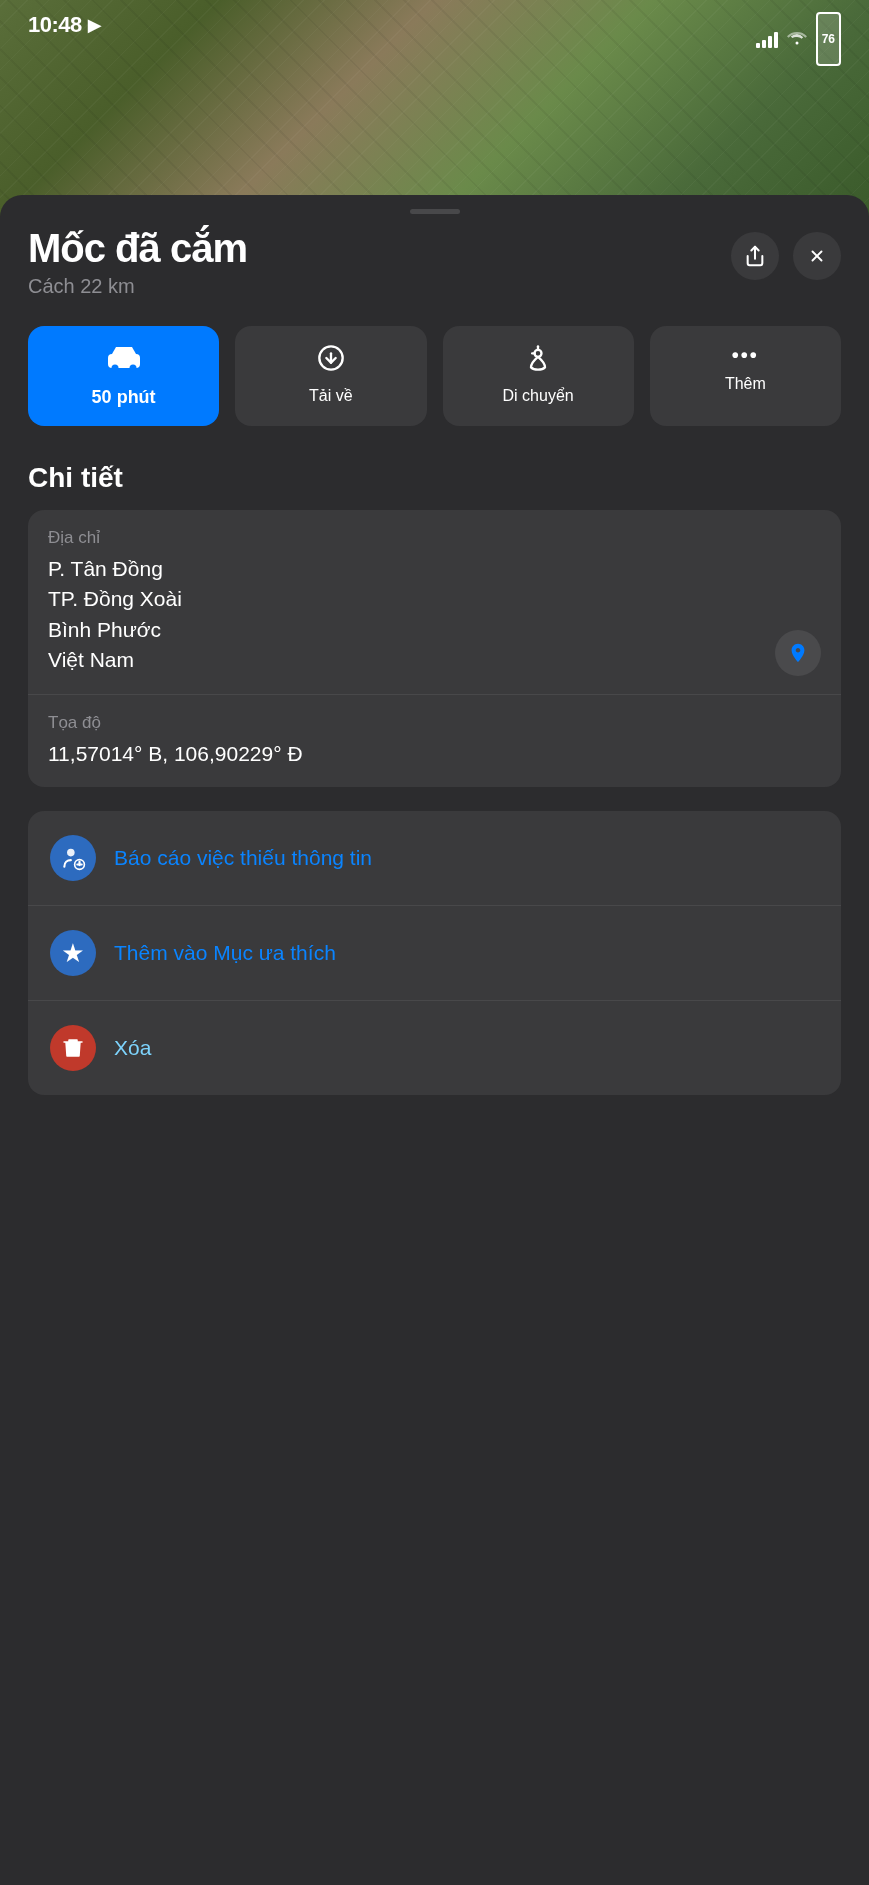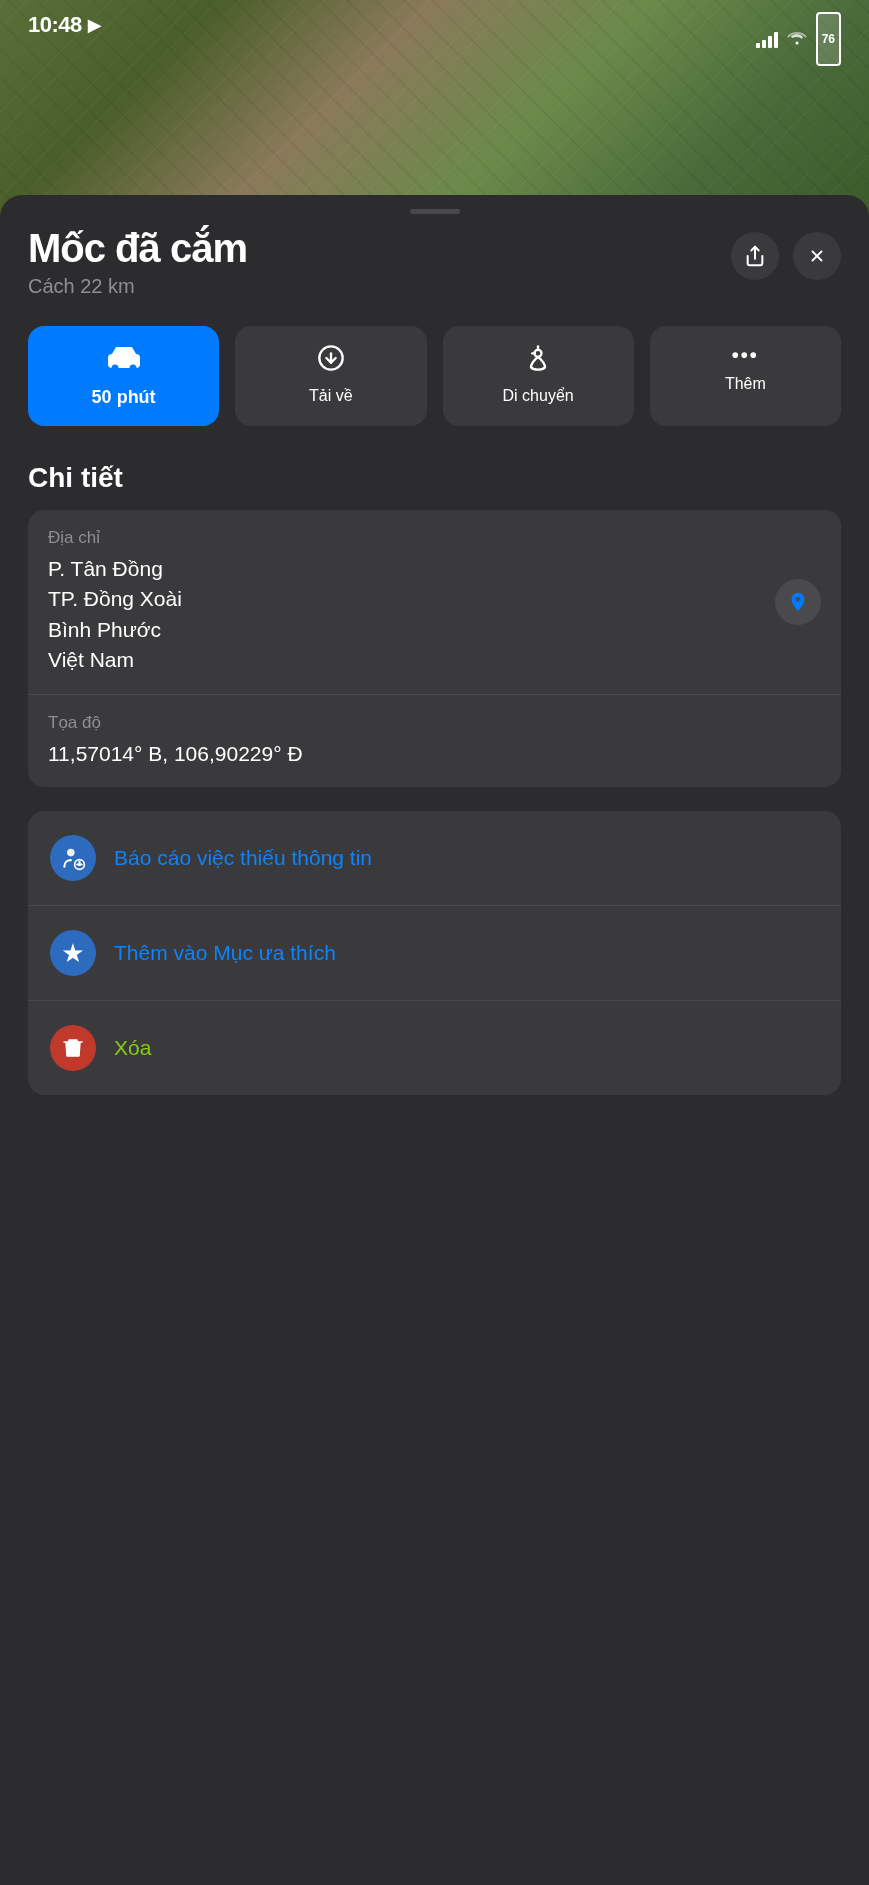--- a/index.html
+++ b/index.html
@@ -225,21 +225,21 @@
 
     .detail-value {
       color: white;
       font-size: 21px;
       line-height: 1.45;
     }
 
     .detail-row {
       display: flex;
       justify-content: space-between;
-      align-items: center;
+      align-items: flex-end;
     }
 
     .navigate-btn {
       width: 46px;
       height: 46px;
       border-radius: 50%;
       background: #4a4a4c;
       border: none;
       cursor: pointer;
       display: flex;
@@ -288,21 +288,21 @@
     .icon-blue { background: #2d6bbf; }
     .icon-blue-star { background: #2d6bbf; }
     .icon-red { background: #c0392b; }
 
     .action-list-text {
       font-size: 21px;
       font-weight: 500;
     }
 
     .text-blue { color: #0a84ff; }
-    .text-red { color: #84cc16; }
+    .text-red { color: #7dd3fc; }
 
     
     .home-indicator {
       position: absolute;
       bottom: 10px;
       left: 50%;
       transform: translateX(-50%);
       width: 160px;
       height: 5px;
       background: rgba(255,255,255,0.4);

